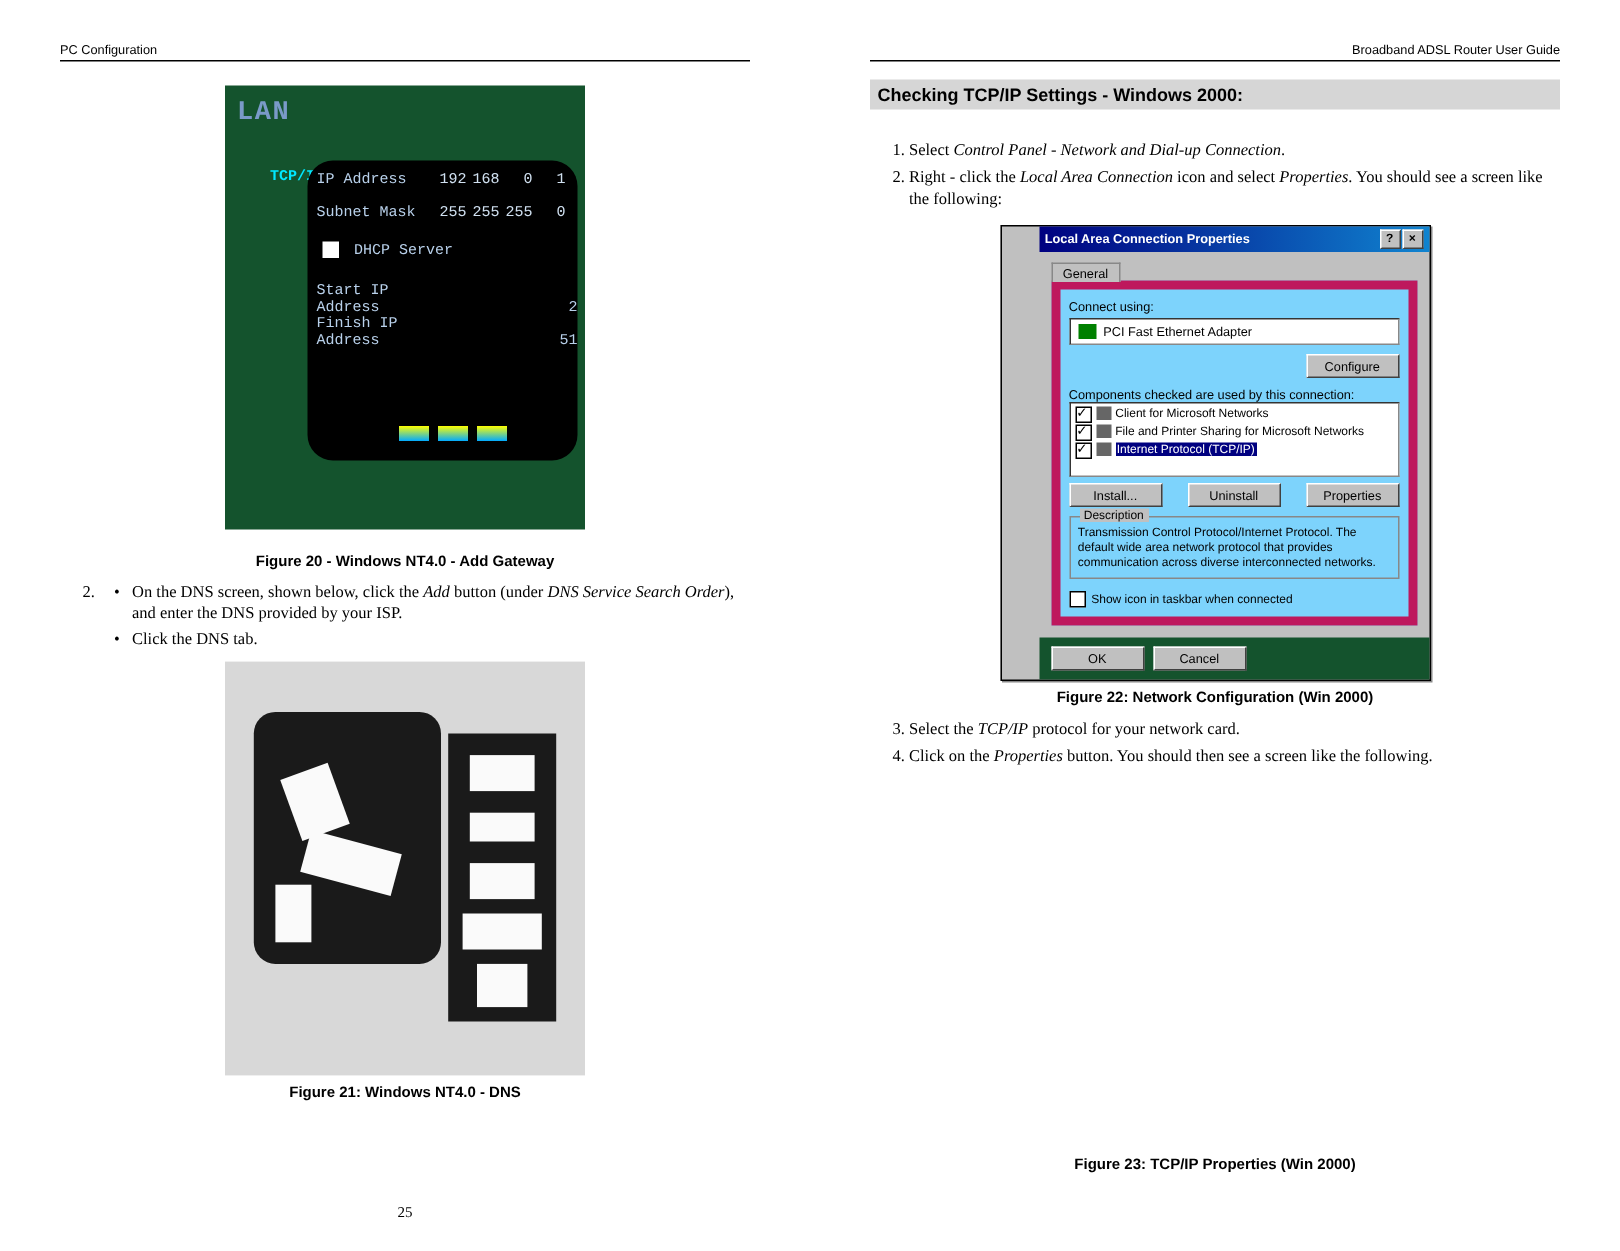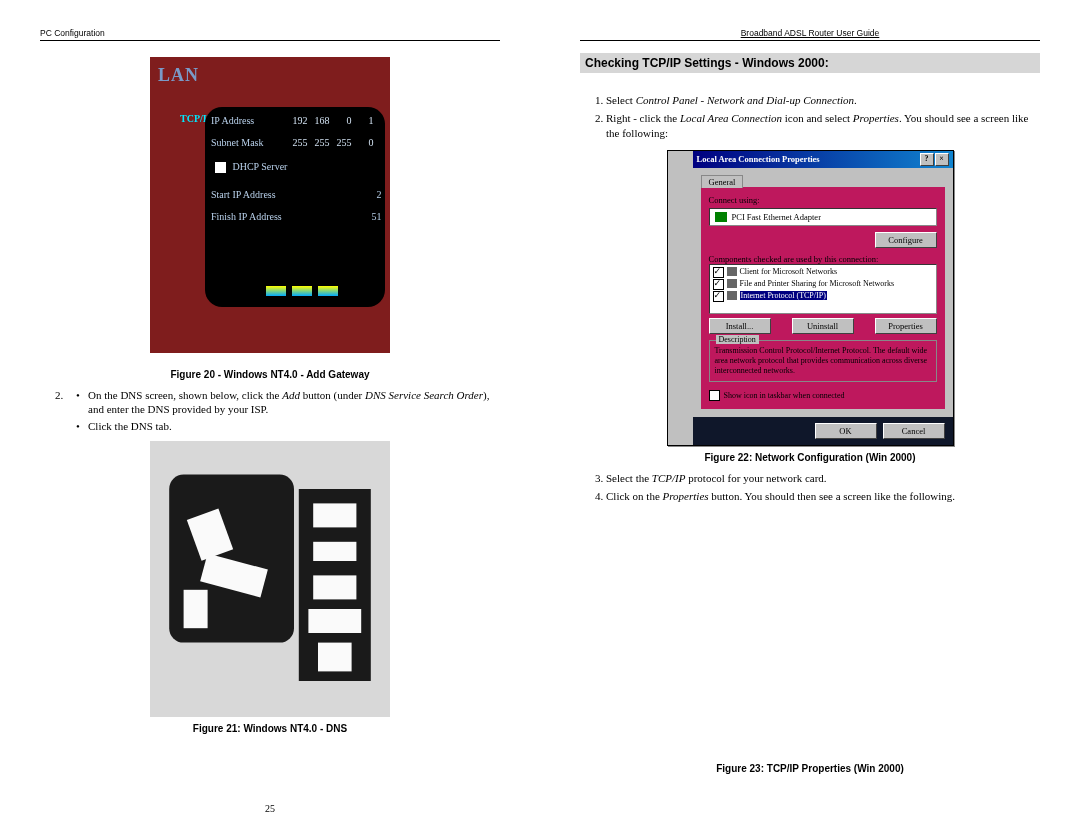--- a/index.html
+++ b/index.html
@@ -21,37 +21,37 @@
     box-sizing: border-box;
     position: relative;
   }
   .header-left, .header-right {
     font-family: Arial, sans-serif;
     font-size: 8.5px;
     border-bottom: 1px solid #000;
     padding-bottom: 2px;
     margin-bottom: 12px;
   }
-  .header-right { text-align: center; text-decoration: underline; }
+  .header-right { text-align: right; }
   .page-number {
     position: absolute;
     bottom: 20px;
     left: 0; right: 0;
     text-align: center;
     font-size: 10px;
   }
   
   .lan-shot {
     width: 240px;
     height: 296px;
-    background: #7f1d1d;
+    background: #14532d;
     margin: 16px auto;
     position: relative;
     color: #9ab8e0;
-    font-family: Liberation Serif, serif;
+    font-family: Liberation Mono, monospace;
     font-size: 11px;
   }
   .lan-title {
     position: absolute; top: 8px; left: 8px;
     color: #7a9ac8; font-size: 18px; font-weight: bold;
     letter-spacing: 1px;
   }
   .lan-black {
     position: absolute;
     left: 55px; top: 50px;
@@ -102,21 +102,21 @@
     font-size: 12px;
     padding: 3px 5px;
     margin-bottom: 20px;
   }
   
   .win-dialog {
     width: 260px;
     margin: 10px auto 2px auto;
     border: 1px solid #000;
     background: #c0c0c0;
-    font-family: Liberation Serif, serif;
+    font-family: Liberation Sans, sans-serif;
     font-size: 8.5px;
     box-shadow: 1px 1px 0 #888;
     padding-left: 25px;
   }
   .win-title {
     background: linear-gradient(to right, #000080, #1084d0);
     color: #fff;
     font-weight: bold;
     padding: 2px 4px;
     display: flex;
@@ -127,21 +127,21 @@
   .win-title-btn {
     width:12px; height:11px; background:#c0c0c0; border:1px solid #fff;
     border-right-color:#404040; border-bottom-color:#404040;
     font-size:8px; text-align:center; line-height:10px; color:#000;
   }
   .win-body { padding: 6px 8px 8px 8px; }
   .win-tab {
     display:inline-block; border:1px solid #888; border-bottom:none;
     padding:1px 7px; background:#c0c0c0; font-size:8.5px; position:relative; top:1px;
   }
-  .win-tab-content { border:2px solid #be185d; background:#be185d; padding:6px; }
+  .win-tab-content { border:6px solid #be185d; background:#7dd3fc; padding:6px; }
   .win-field {
     background:#fff; border:1px inset #888; padding:3px 5px; margin:3px 0 6px 0;
     display:flex; align-items:center; gap:5px;
   }
   .win-icon { width:12px; height:10px; background:#008000; display:inline-block;}
   .win-btn {
     display:inline-block; min-width:52px; text-align:center;
     padding:2px 4px; background:#c0c0c0;
     border:1px solid #fff; border-right-color:#404040; border-bottom-color:#404040;
     font-size:8.5px;
@@ -155,21 +155,21 @@
   .win-check.checked::after{content:"✓"; position:absolute; top:-2px; left:0; font-size:9px;}
   .win-mini-icon { width:10px; height:9px; background:#666; display:inline-block;}
   .win-list-item.selected .txt{ background:#000080; color:#fff; padding:0 1px;}
   .win-group {
     border:1px solid #888; padding:5px; margin-top:6px; position:relative;
   }
   .win-group-label { position:absolute; top:-6px; left:6px; background:#c0c0c0; padding:0 3px; font-size:8px;}
   .win-group-text { font-size:8px; line-height:1.25;}
   .win-show-row { margin-top:8px; display:flex; align-items:center; gap:4px; font-size:8px;}
   .win-bottom {
-    display:flex; justify-content:flex-end; gap:6px; padding:6px 8px; background:#0f172a;
+    display:flex; justify-content:flex-start; gap:6px; padding:6px 8px; background:#14532d;
   }
 </style>
 </head>
 <body>
 
 <div class="page-wrap">
 
   <div class="page">
     <div class="header-left">PC Configuration</div>
 

